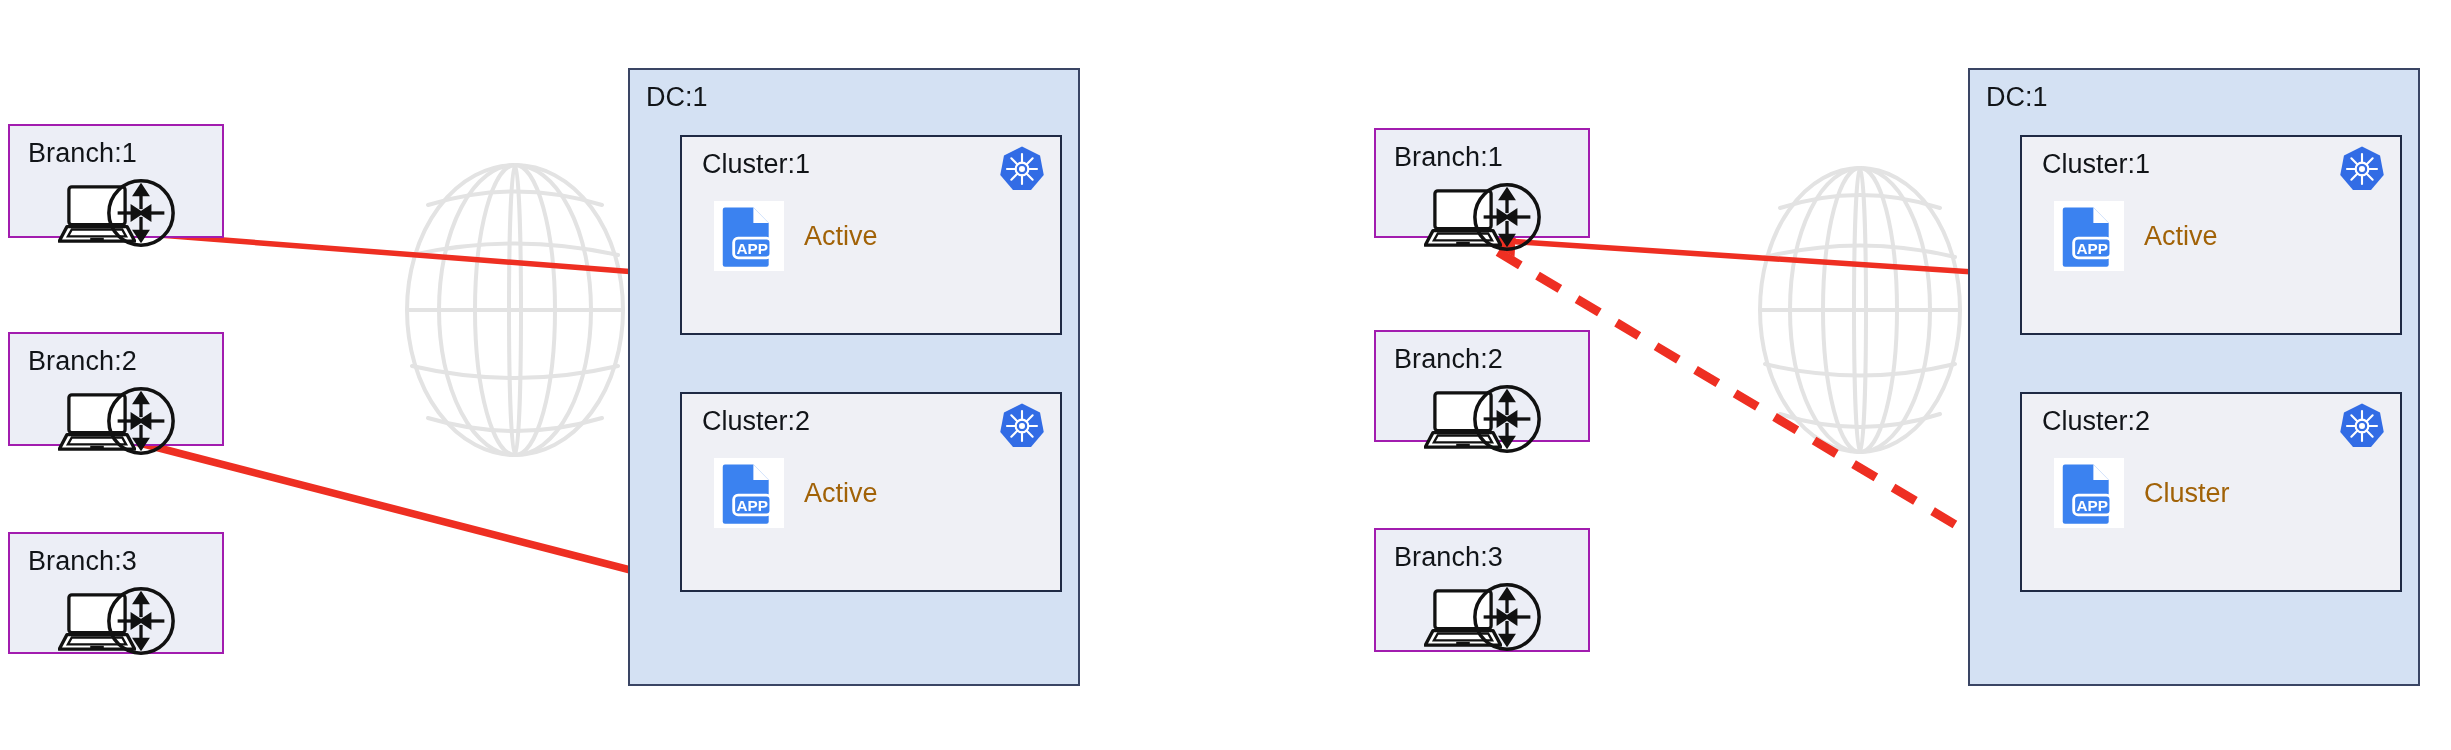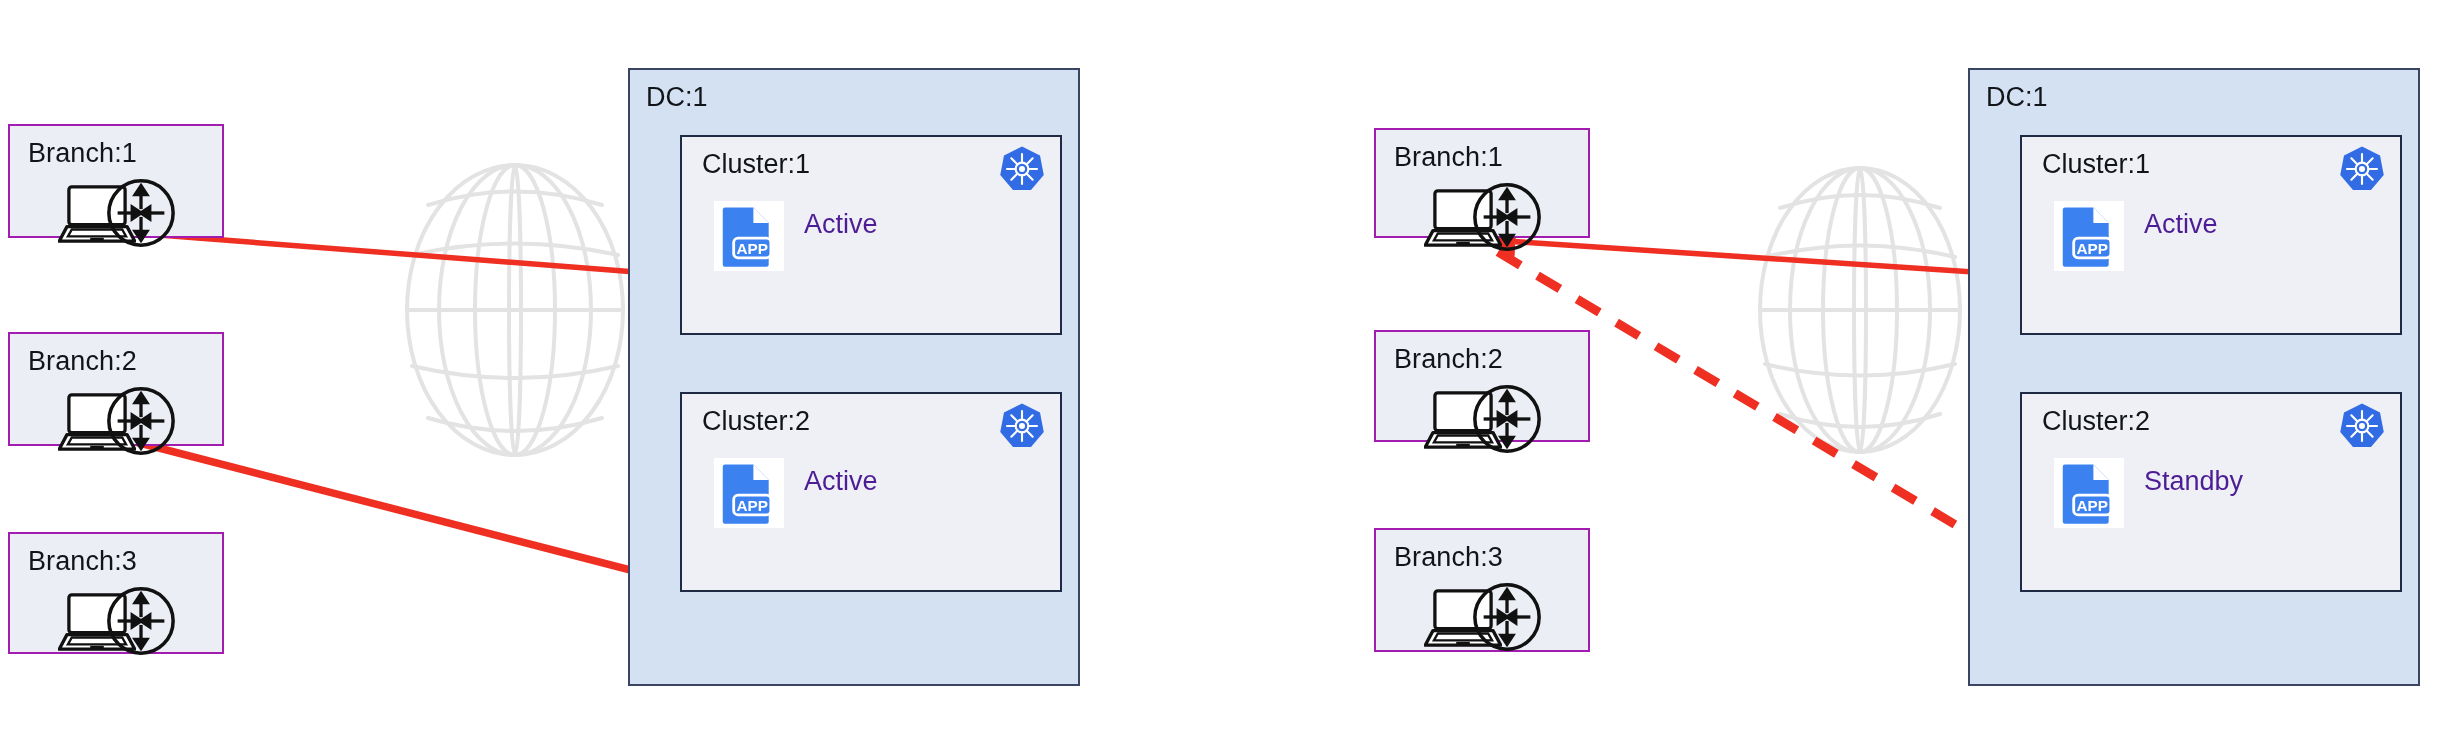--- a/index.html
+++ b/index.html
@@ -43,22 +43,22 @@
     border:2px solid #1f2a44;
     box-sizing:border-box;
   }
   .cluster-label{
     position:absolute;left:20px;top:12px;
     font-size:27px;color:#111418;white-space:nowrap;
   }
   .k8s-icon{position:absolute;right:14px;top:8px;width:48px;height:48px;}
   .app-icon{position:absolute;left:32px;top:64px;width:70px;height:70px;background:#ffffff;}
   .app-status{
-    position:absolute;left:122px;top:72px;
-    font-size:27px;color:#4c1d95;white-space:nowrap;
+    position:absolute;left:122px;top:84px;
+    font-size:27px;color:#a16207;white-space:nowrap;
   }
 
   
   .arrow-layer{position:absolute;left:0;top:0;width:2451px;height:750px;pointer-events:none;}
 </style>
 </head>
 <body>
 
 <div id="canvas">
 
@@ -358,18 +358,18 @@
           </g>
         </svg>
         <div class="app-icon">
           <svg viewBox="0 0 64 64" width="70" height="70">
             <path d="M10 6 h26 l14 14 v38 a2 2 0 0 1 -2 2 h-38 a2 2 0 0 1 -2 -2 v-50 a2 2 0 0 1 2 -2 z" fill="#3b82f0"></path>
             <path d="M36 6 l14 14 h-14 z" fill="#ffffff"></path>
             <rect x="18" y="34" width="34" height="18" rx="4" fill="#3b82f0" stroke="#ffffff" stroke-width="2.6"></rect>
             <text x="35" y="48" font-family="'Liberation Sans',sans-serif" font-size="14" font-weight="bold" fill="#ffffff" text-anchor="middle">APP</text>
           </svg>
         </div>
-        <div class="app-status">Standby</div>
+        <div class="app-status">Cluster</div>
       </div>
     </div>
   </div>
 
 </div>
 
 </body></html>

